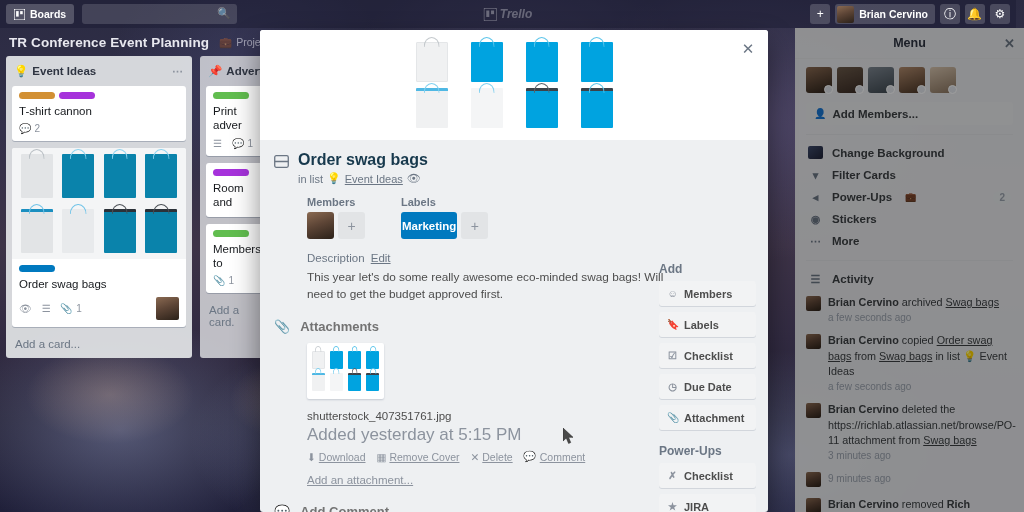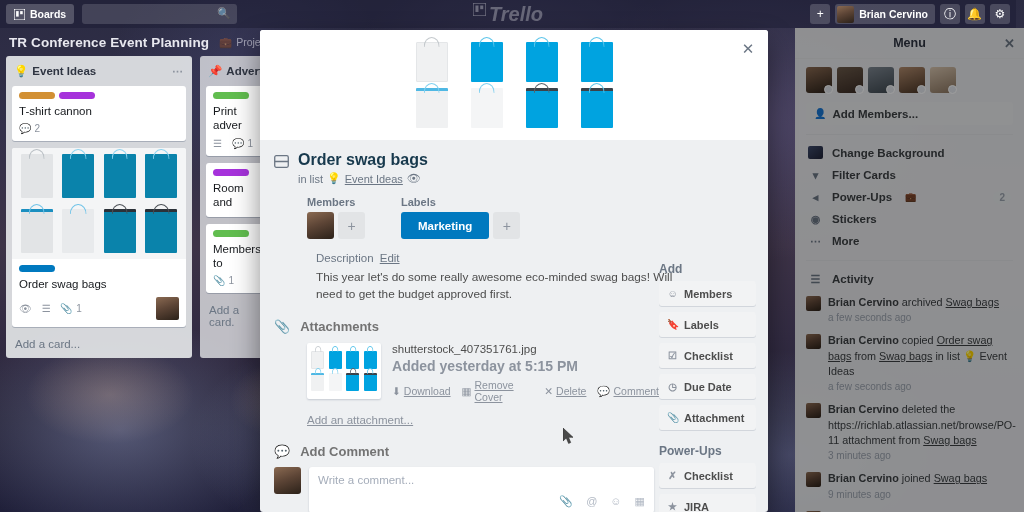--- a/index.html
+++ b/index.html
@@ -35,22 +35,22 @@
     background: rgba(255,255,255,.22); border-radius: 3px;
     height: 20px; padding: 0 8px; color: #fff; font-size: 10.5px; font-weight: bold;
   }
   .tb-search {
     margin-left: 8px; width: 155px; height: 20px; border-radius: 3px;
     background: rgba(255,255,255,.15); position: relative;
   }
   .tb-search .mag { position: absolute; right: 6px; top: 3px; color: rgba(255,255,255,.7); font-size: 11px; }
   .tb-logo {
     position: absolute; left: 50%; transform: translateX(-50%);
-    color: rgba(255,255,255,.30); font-size: 20px; font-weight: bold;
-    font-style: italic; display: flex; align-items: flex-start; gap: 3px;
+    color: rgba(255,255,255,.30); font-size: 12px; font-weight: bold;
+    font-style: italic; display: flex; align-items: flex-end; gap: 3px;
   }
   .tb-right { margin-left: auto; display: flex; align-items: center; gap: 5px; }
   .tb-sq {
     width: 20px; height: 20px; border-radius: 3px; background: rgba(255,255,255,.18);
     color: #fff; display: flex; align-items: center; justify-content: center; font-size: 12px;
   }
   .tb-user {
     display: flex; align-items: center; gap: 5px; height: 20px; padding: 0 7px 0 2px;
     background: rgba(255,255,255,.18); border-radius: 3px; color: #fff;
     font-size: 10.5px; font-weight: bold;
@@ -118,37 +118,37 @@
   .m-sec-head { font-size: 11px; color: #6b7684; font-weight: bold; margin-bottom: 4px; }
   .m-memrow { display: flex; gap: 36px; margin: 11px 0 0 33px; }
   .chiprow { display: flex; align-items: center; gap: 4px; }
   .m-ava { width: 27px; height: 27px; border-radius: 3px;
       background: linear-gradient(160deg,#8a6a52 0%,#5d4536 45%,#2b2119 100%); }
   .plus-box {
     width: 27px; height: 27px; border-radius: 3px; background: #e2e4e6;
     color: #8c939e; display: flex; align-items: center; justify-content: center; font-size: 14px;
   }
   .lbl-chip {
-    height: 27px; padding: 0 17px; border-radius: 3px; color: #fff;
+    height: 27px; padding: 0 1px; border-radius: 3px; color: #fff;
     font-size: 11.5px; font-weight: bold; display: flex; align-items: center;
   }
-  .m-desc { margin: 13px 0 0 42px; }
+  .m-desc { margin: 13px 0 0 33px; }
   .m-desc-h { font-size: 11.5px; color: #6b7684; }
   .m-desc-h u { text-decoration: underline; margin-left: 3px; }
   .m-desc-b { font-size: 11.8px; color: #4d4d4d; line-height: 1.45; margin-top: 5px; width: 370px; }
   .m-sub { display: flex; gap: 10px; margin-top: 16px; align-items: center; }
   .m-sub-t { font-size: 13px; font-weight: bold; color: #737373; }
-  .att-row { display: flex; gap: 11px; margin: 9px 0 0 33px; }
+  .att-row { display: flex; gap: 11px; margin: 9px 0 0 33px; flex-direction: column; }
   .att-thumb {
     width: 77px; height: 56px; background: #fff; border-radius: 2px;
     display: flex; flex-direction: column; justify-content: center; gap: 4px;
     padding: 4px 2px; box-shadow: 0 1px 2px rgba(9,30,66,.18);
   }
   .att-name { font-size: 11.5px; color: #4d4d4d; }
-  .att-date { font-size: 14px; color: #8c939e; margin-top: 3px; font-weight: bold; }
+  .att-date { font-size: 17px; color: #8c939e; margin-top: 3px; }
   .att-acts { display: flex; gap: 11px; margin-top: 5px; font-size: 10.5px; color: #8c939e; }
   .att-acts span { display: flex; align-items: center; gap: 3px; }
   .att-acts u { text-decoration: underline; }
   .add-att { font-size: 11.5px; color: #8c939e; text-decoration: underline; margin: 11px 0 0 33px; }
   .cmt-box { display: flex; gap: 8px; margin: 8px 0 0 0; }
   .cmt-input {
     width: 345px; height: 46px; background: #fff; border-radius: 3px;
     padding: 7px 9px; font-size: 11.5px; color: #a5adba;
     box-shadow: 0 1px 2px rgba(9,30,66,.20); position: relative;
   }
@@ -671,21 +671,20 @@
         <div class="act-item">
           <span class="act-av"></span>
           <div>
             <div class="act-txt"><b>Brian Cervino</b><span> deleted the https://richlab.atlassian.net/browse/PO-11 attachment from </span><u>Swag bags</u></div>
             <div class="act-time">3 minutes ago</div>
           </div>
         </div>
         <div class="act-item">
           <span class="act-av"></span>
           <div>
-            <div class="act-txt"><b>Brian Cervino</b><span> joined </span><u>Swag bags</u></div>
             <div class="act-time">9 minutes ago</div>
           </div>
         </div>
         <div class="act-item">
           <span class="act-av"></span>
           <div>
             <div class="act-txt"><b>Brian Cervino</b><span> removed </span><b>Rich Manalang</b></div>
           </div>
         </div>
       </div>

